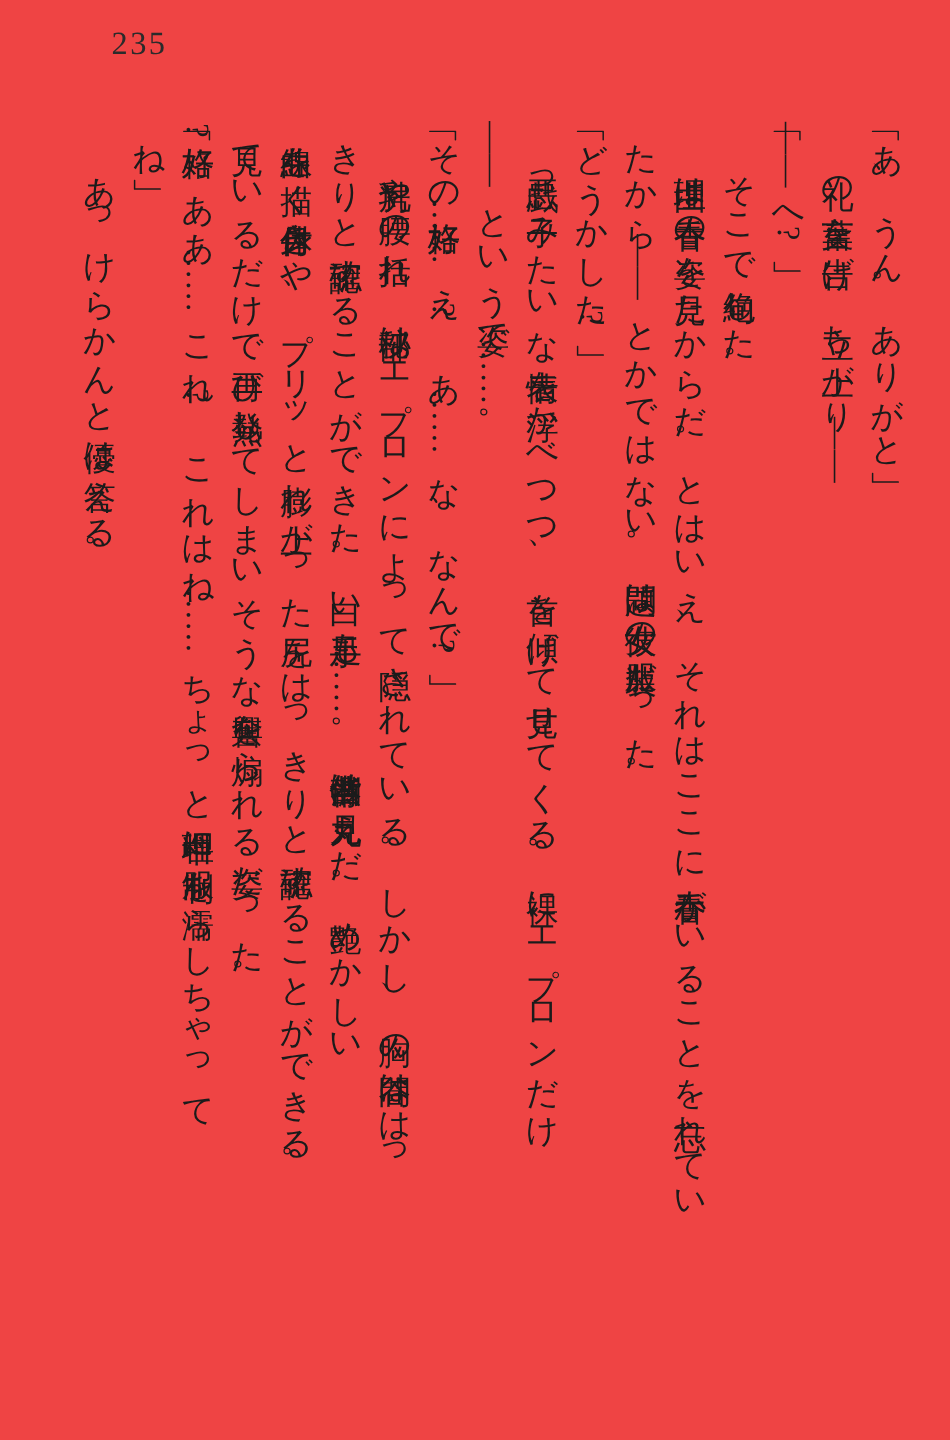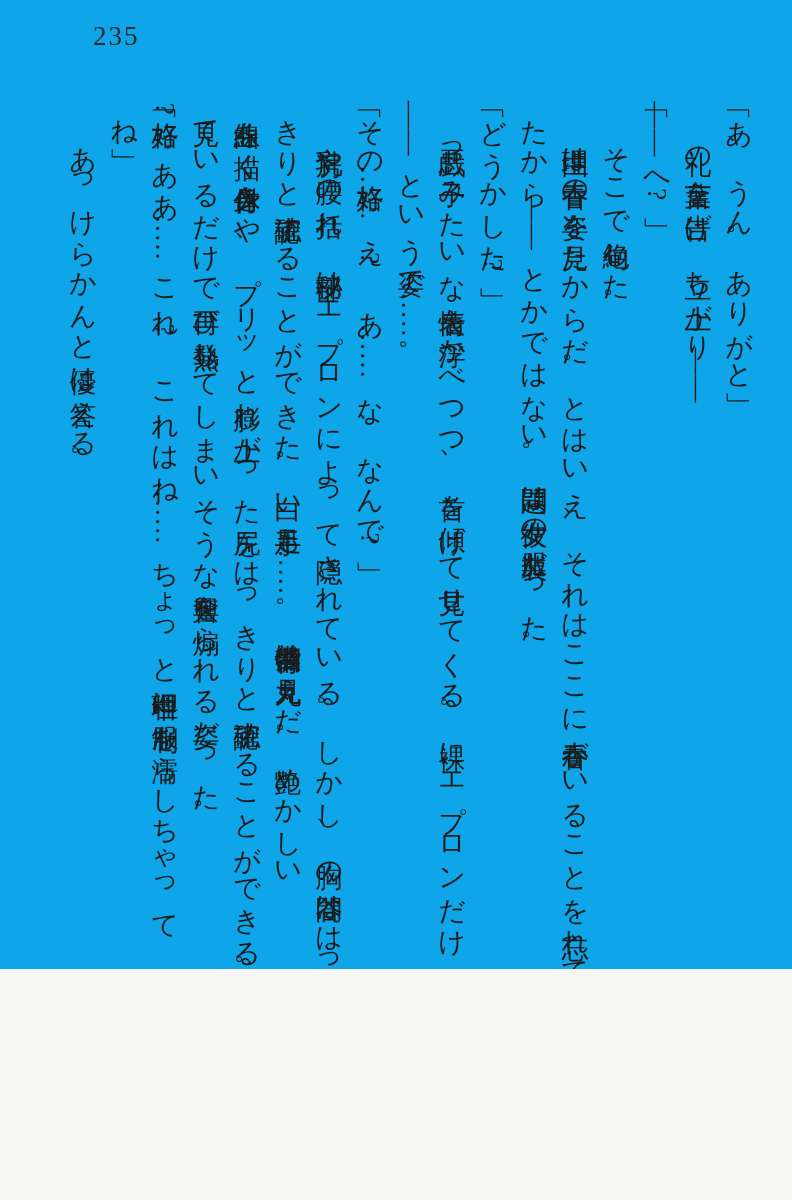--- a/index.html
+++ b/index.html
@@ -7,22 +7,22 @@
     padding: 0;
   }
   body {
     width: 792px;
     height: 1200px;
     background: #f6f6f4;
   }
   .page {
     position: relative;
     width: 792px;
-    height: 969px;
-    background: #0ea5e9;
+    height: 1200px;
+    background: #ef4444;
     overflow: hidden;
     font-family: "Liberation Serif", "DejaVu Serif", serif;
     color: #1b1b1b;
   }
   .page-number {
     position: absolute;
     top: 21px;
     left: 93px;
     font-size: 27px;
     letter-spacing: 2px;

